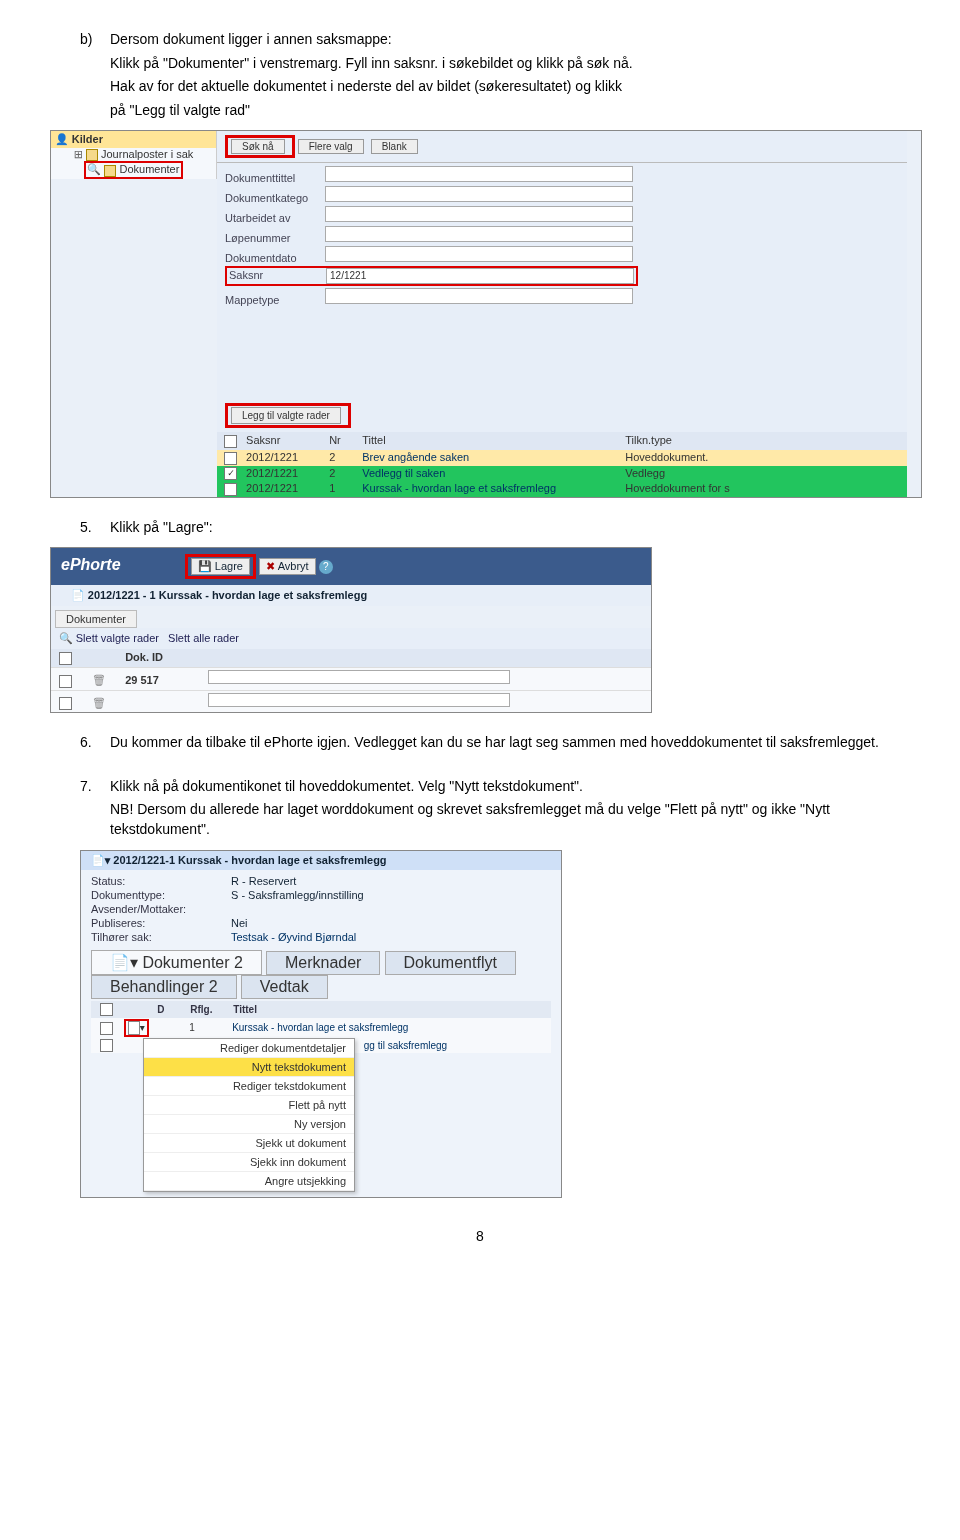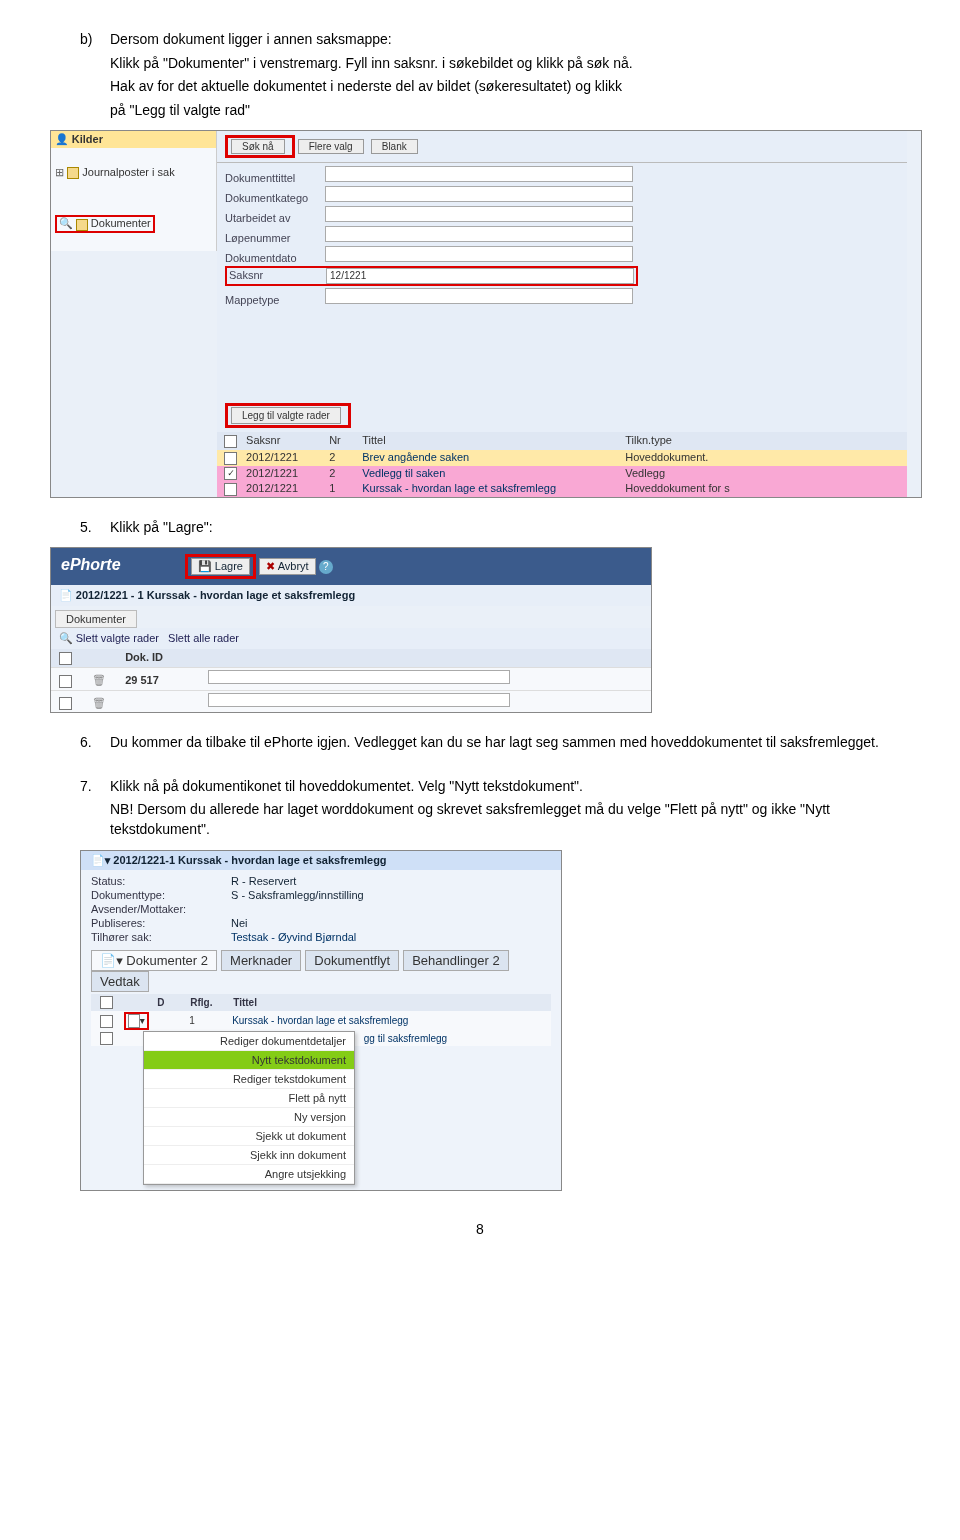--- a/index.html
+++ b/index.html
@@ -26,74 +26,74 @@
   }
   .ss-wide { width: 870px; }
   .ss-med { width: 600px; }
   .ss-half { width: 480px; }
   .redbox { border: 3px solid #d00; display:inline-block; padding:1px 3px; }
   .redboxthin { border: 2px solid #d00; display:inline-block; padding:0px 2px; }
 
   
   .ss1-tree { display:inline-block; vertical-align:top; width:165px; background:#f5f8fc; border-right:1px solid #ccc; }
   .ss1-tree-hdr { background:#ffe597; padding:2px 4px;font-weight:bold; }
-  .ss1-tree-row { padding:18px 4px; }
+  .ss1-tree-row { padding:0 4px;text-align:center; }
   .ss1-right { display:inline-block; vertical-align:top; width:690px; }
   .ss1-btnrow { padding:4px 8px; background:#e7eef8; border-bottom:1px solid #bbb; }
   .ss1-btn { display:inline-block; border:1px solid #999; background:#eee; padding:1px 10px; font-size:10px; margin-right:4px; }
   .ss1-form { background:#e7eef8; padding:2px 8px; }
   .ss1-formrow { padding:1px 0; }
   .ss1-formrow .lbl { display:inline-block; width:100px; color:#445; }
   .ss1-formrow .inp { display:inline-block; border:1px solid #aaa; background:#fff; min-width:300px; height:12px; padding:1px 3px; font-size:10px;}
   .ss1-gap { height:90px; background:#e7eef8; }
   .ss1-addrow { background:#e7eef8; padding:4px 8px; }
   .ss1-thdr { background:#dfe7f3; padding:2px 0; }
   .ss1-thdr span { display:inline-block; }
-  .ss1-trow { padding:1px 0; background:#f9a8d4; }
+  .ss1-trow { padding:1px 0; background:#22c55e; }
   .ss1-trow.hl { background:#ffe9a8; }
   .ss1-trow span { display:inline-block; }
   .c-chk{width:26px;text-align:center;}
   .c-s{width:80px;}
   .c-n{width:30px;}
   .c-t{width:260px;}
   .c-tk{width:200px;}
 
   
   .ss2-top { background:#3b5b8c; color:#fff; padding:6px 10px; font-size:16px; font-style:italic; font-weight:bold;}
   .ss2-topbtns { display:inline-block; margin-left:60px; font-size:11px; font-style:normal; font-weight:normal; color:#123;}
   .ss2-topbtn { background:#eee; border:1px solid #999; padding:1px 6px; display:inline-block;}
-  .ss2-titlebar { background:#e7eef8; padding:4px 8px; font-weight:bold; color:#123;}
+  .ss2-titlebar { background:#e7eef8; padding:4px 20px; font-weight:bold; color:#123;}
   .ss2-tab { background:#f0f0f0; border:1px solid #bbb; display:inline-block; padding:2px 10px; margin:4px 0 0 4px; font-size:11px;}
   .ss2-tools { padding:4px 8px; background:#e7eef8; color:#225; font-size:11px;}
   .ss2-thdr { background:#dfe7f3; padding:2px 8px; }
   .ss2-thdr span{display:inline-block;}
   .ss2-row { padding:2px 8px; background:#f7f9fc; border-top:1px solid #ddd;}
   .ss2-row span{display:inline-block;}
   .col-chk{width:30px;}
   .col-del{width:30px;}
   .col-id{width:80px; font-weight:bold;}
   .trash{color:#888;}
 
   
   .ss3-hdr { background:#cfe0f7; padding:3px 10px; color:#123; font-weight:bold;}
   .ss3-body { background:#eef3fa; padding:4px 10px; }
   .ss3-row { padding:1px 0; font-size:11px;}
   .ss3-row .l { display:inline-block; width:140px; color:#334;}
   .ss3-row .v { color:#123;}
   .ss3-tabs { margin-top:6px; }
-  .ss3-tab { display:inline-block; background:#dbe4f0; border:1px solid #aaa; padding:2px 8px; font-size:13px; margin-right:1px;}
+  .ss3-tab { display:inline-block; background:#dbe4f0; border:1px solid #aaa; padding:2px 18px; font-size:16px; margin-right:1px;}
   .ss3-tab.active { background:#f7f9fc; }
   .ss3-thdr { background:#e2e9f3; padding:2px 0; margin-top:2px;}
   .ss3-thdr span{display:inline-block; font-size:10px; color:#334; font-weight:bold;}
   .ss3-drow { padding:1px 0; font-size:10px; background:#f7f9fc;}
   .ss3-drow span{display:inline-block;}
   .ss3-drow .blue{color:#036;}
   .dropdown { position:relative; background:#fff; border:1px solid #999; width:210px; box-shadow:2px 2px 4px rgba(0,0,0,.2); margin-left:32px; font-size:11px;}
   .dropdown .di { padding:3px 8px; border-bottom:1px solid #eee; cursor:default;}
-  .dropdown .di.hl { background:#84cc16; }
+  .dropdown .di.hl { background:#fde047; }
   .c3a{width:30px;text-align:center;}
   .c3b{width:30px;}
   .c3c{width:30px;}
   .c3d{width:40px;}
   .c3e{width:200px;}
 
   .pagenum { text-align:center; margin-top:30px; font-size:14px;}
   .chk { display:inline-block; width:11px; height:11px; border:1px solid #777; background:#fff; vertical-align:middle;}
   .chk.chkd::after{content:"✓"; font-size:9px; position:relative; top:-2px; left:1px;}
   .plus{color:#666;}

